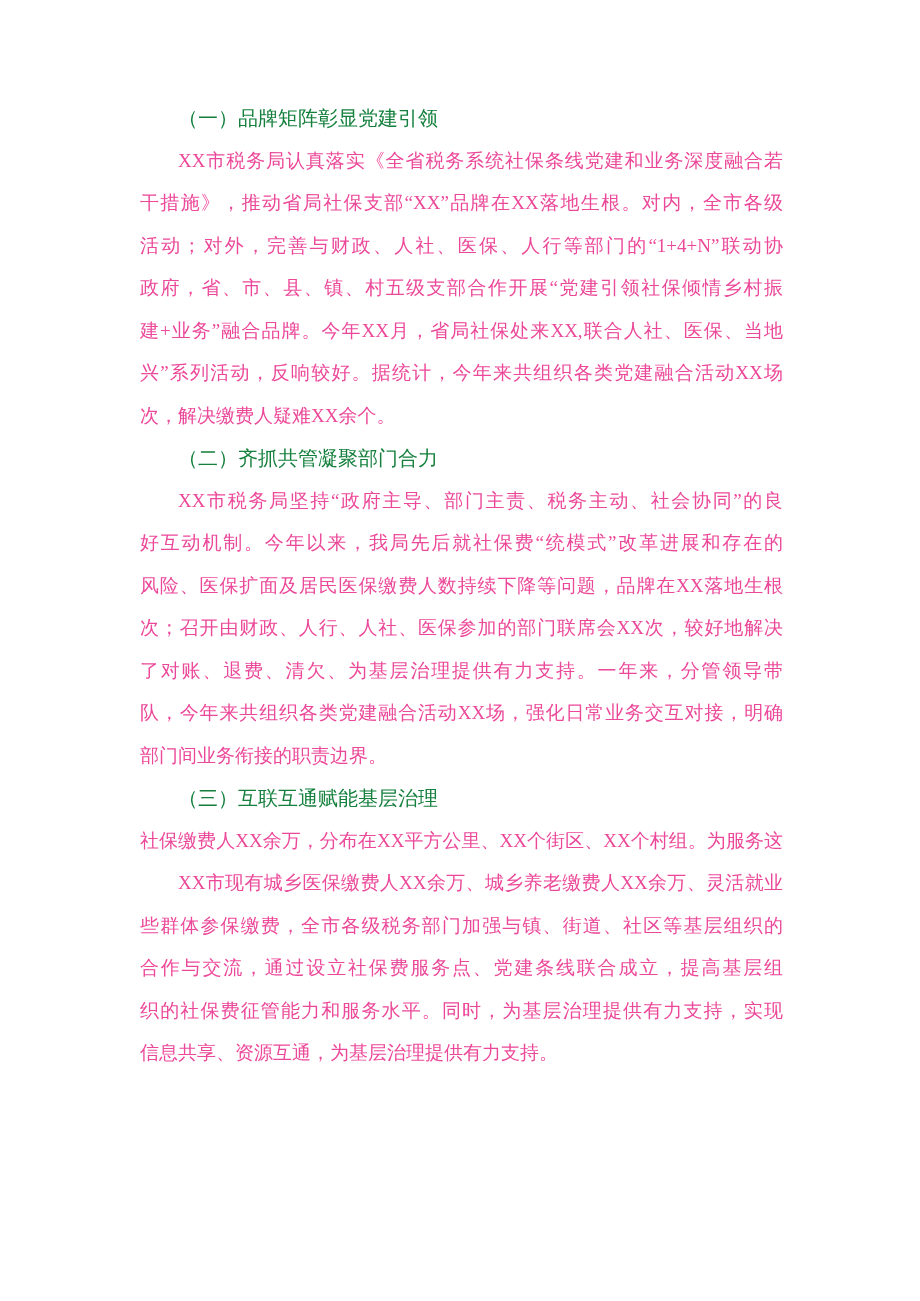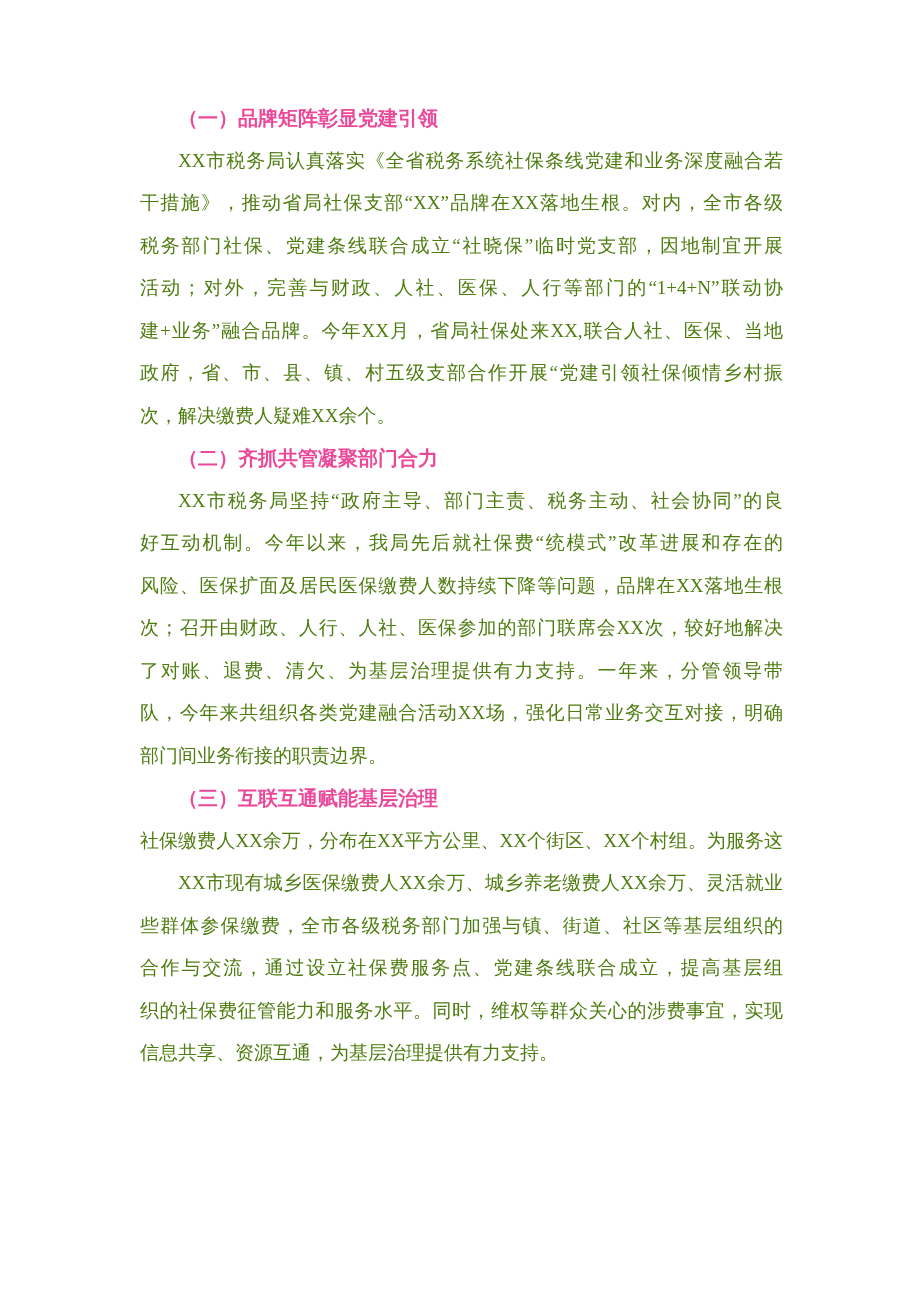--- a/index.html
+++ b/index.html
@@ -18,61 +18,61 @@
     padding: 97px 137px 0 140px;
     overflow: hidden;
   }
   .text-line {
     width: 643px;
     height: 42.5px;
     font-size: 19px;
     line-height: 42.5px;
     text-align: justify;
     text-align-last: justify;
-    color: #4d7c0f;
+    color: #ec4899;
   }
   .text-line.first { text-indent: 38px; }
   .text-line.last  { text-align-last: left; }
   .heading-line {
     width: 643px;
     height: 42.5px;
     font-size: 20px;
     line-height: 42.5px;
     font-family: "Liberation Sans", "DejaVu Sans", sans-serif;
-    font-weight: 700;
+    font-weight: 400;
     text-indent: 38px;
     text-align: left;
     text-align-last: left;
-    color: #ec4899;
+    color: #15803d;
   }
 </style>
 </head>
 <body>
 
 <div class="page">
 
   <div class="heading-line">（一）品牌矩阵彰显党建引领</div>
   <div class="text-line first">XX市税务局认真落实《全省税务系统社保条线党建和业务深度融合若</div>
   <div class="text-line">干措施》，推动省局社保支部“XX”品牌在XX落地生根。对内，全市各级</div>
-  <div class="text-line">税务部门社保、党建条线联合成立“社晓保”临时党支部，因地制宜开展</div>
   <div class="text-line">活动；对外，完善与财政、人社、医保、人行等部门的“1+4+N”联动协</div>
+  <div class="text-line">政府，省、市、县、镇、村五级支部合作开展“党建引领社保倾情乡村振</div>
   <div class="text-line">建+业务”融合品牌。今年XX月，省局社保处来XX,联合人社、医保、当地</div>
-  <div class="text-line">政府，省、市、县、镇、村五级支部合作开展“党建引领社保倾情乡村振</div>
+  <div class="text-line">兴”系列活动，反响较好。据统计，今年来共组织各类党建融合活动XX场</div>
   <div class="text-line last">次，解决缴费人疑难XX余个。</div>
 
   <div class="heading-line">（二）齐抓共管凝聚部门合力</div>
   <div class="text-line first">XX市税务局坚持“政府主导、部门主责、税务主动、社会协同”的良</div>
   <div class="text-line">好互动机制。今年以来，我局先后就社保费“统模式”改革进展和存在的</div>
   <div class="text-line">风险、医保扩面及居民医保缴费人数持续下降等问题，品牌在XX落地生根</div>
   <div class="text-line">次；召开由财政、人行、人社、医保参加的部门联席会XX次，较好地解决</div>
   <div class="text-line">了对账、退费、清欠、为基层治理提供有力支持。一年来，分管领导带</div>
   <div class="text-line">队，今年来共组织各类党建融合活动XX场，强化日常业务交互对接，明确</div>
   <div class="text-line last">部门间业务衔接的职责边界。</div>
 
   <div class="heading-line">（三）互联互通赋能基层治理</div>
   <div class="text-line">社保缴费人XX余万，分布在XX平方公里、XX个街区、XX个村组。为服务这</div>
   <div class="text-line first">XX市现有城乡医保缴费人XX余万、城乡养老缴费人XX余万、灵活就业</div>
   <div class="text-line">些群体参保缴费，全市各级税务部门加强与镇、街道、社区等基层组织的</div>
   <div class="text-line">合作与交流，通过设立社保费服务点、党建条线联合成立，提高基层组</div>
-  <div class="text-line">织的社保费征管能力和服务水平。同时，维权等群众关心的涉费事宜，实现</div>
+  <div class="text-line">织的社保费征管能力和服务水平。同时，为基层治理提供有力支持，实现</div>
   <div class="text-line last">信息共享、资源互通，为基层治理提供有力支持。</div>
 
 </div>
 
 </body></html>

